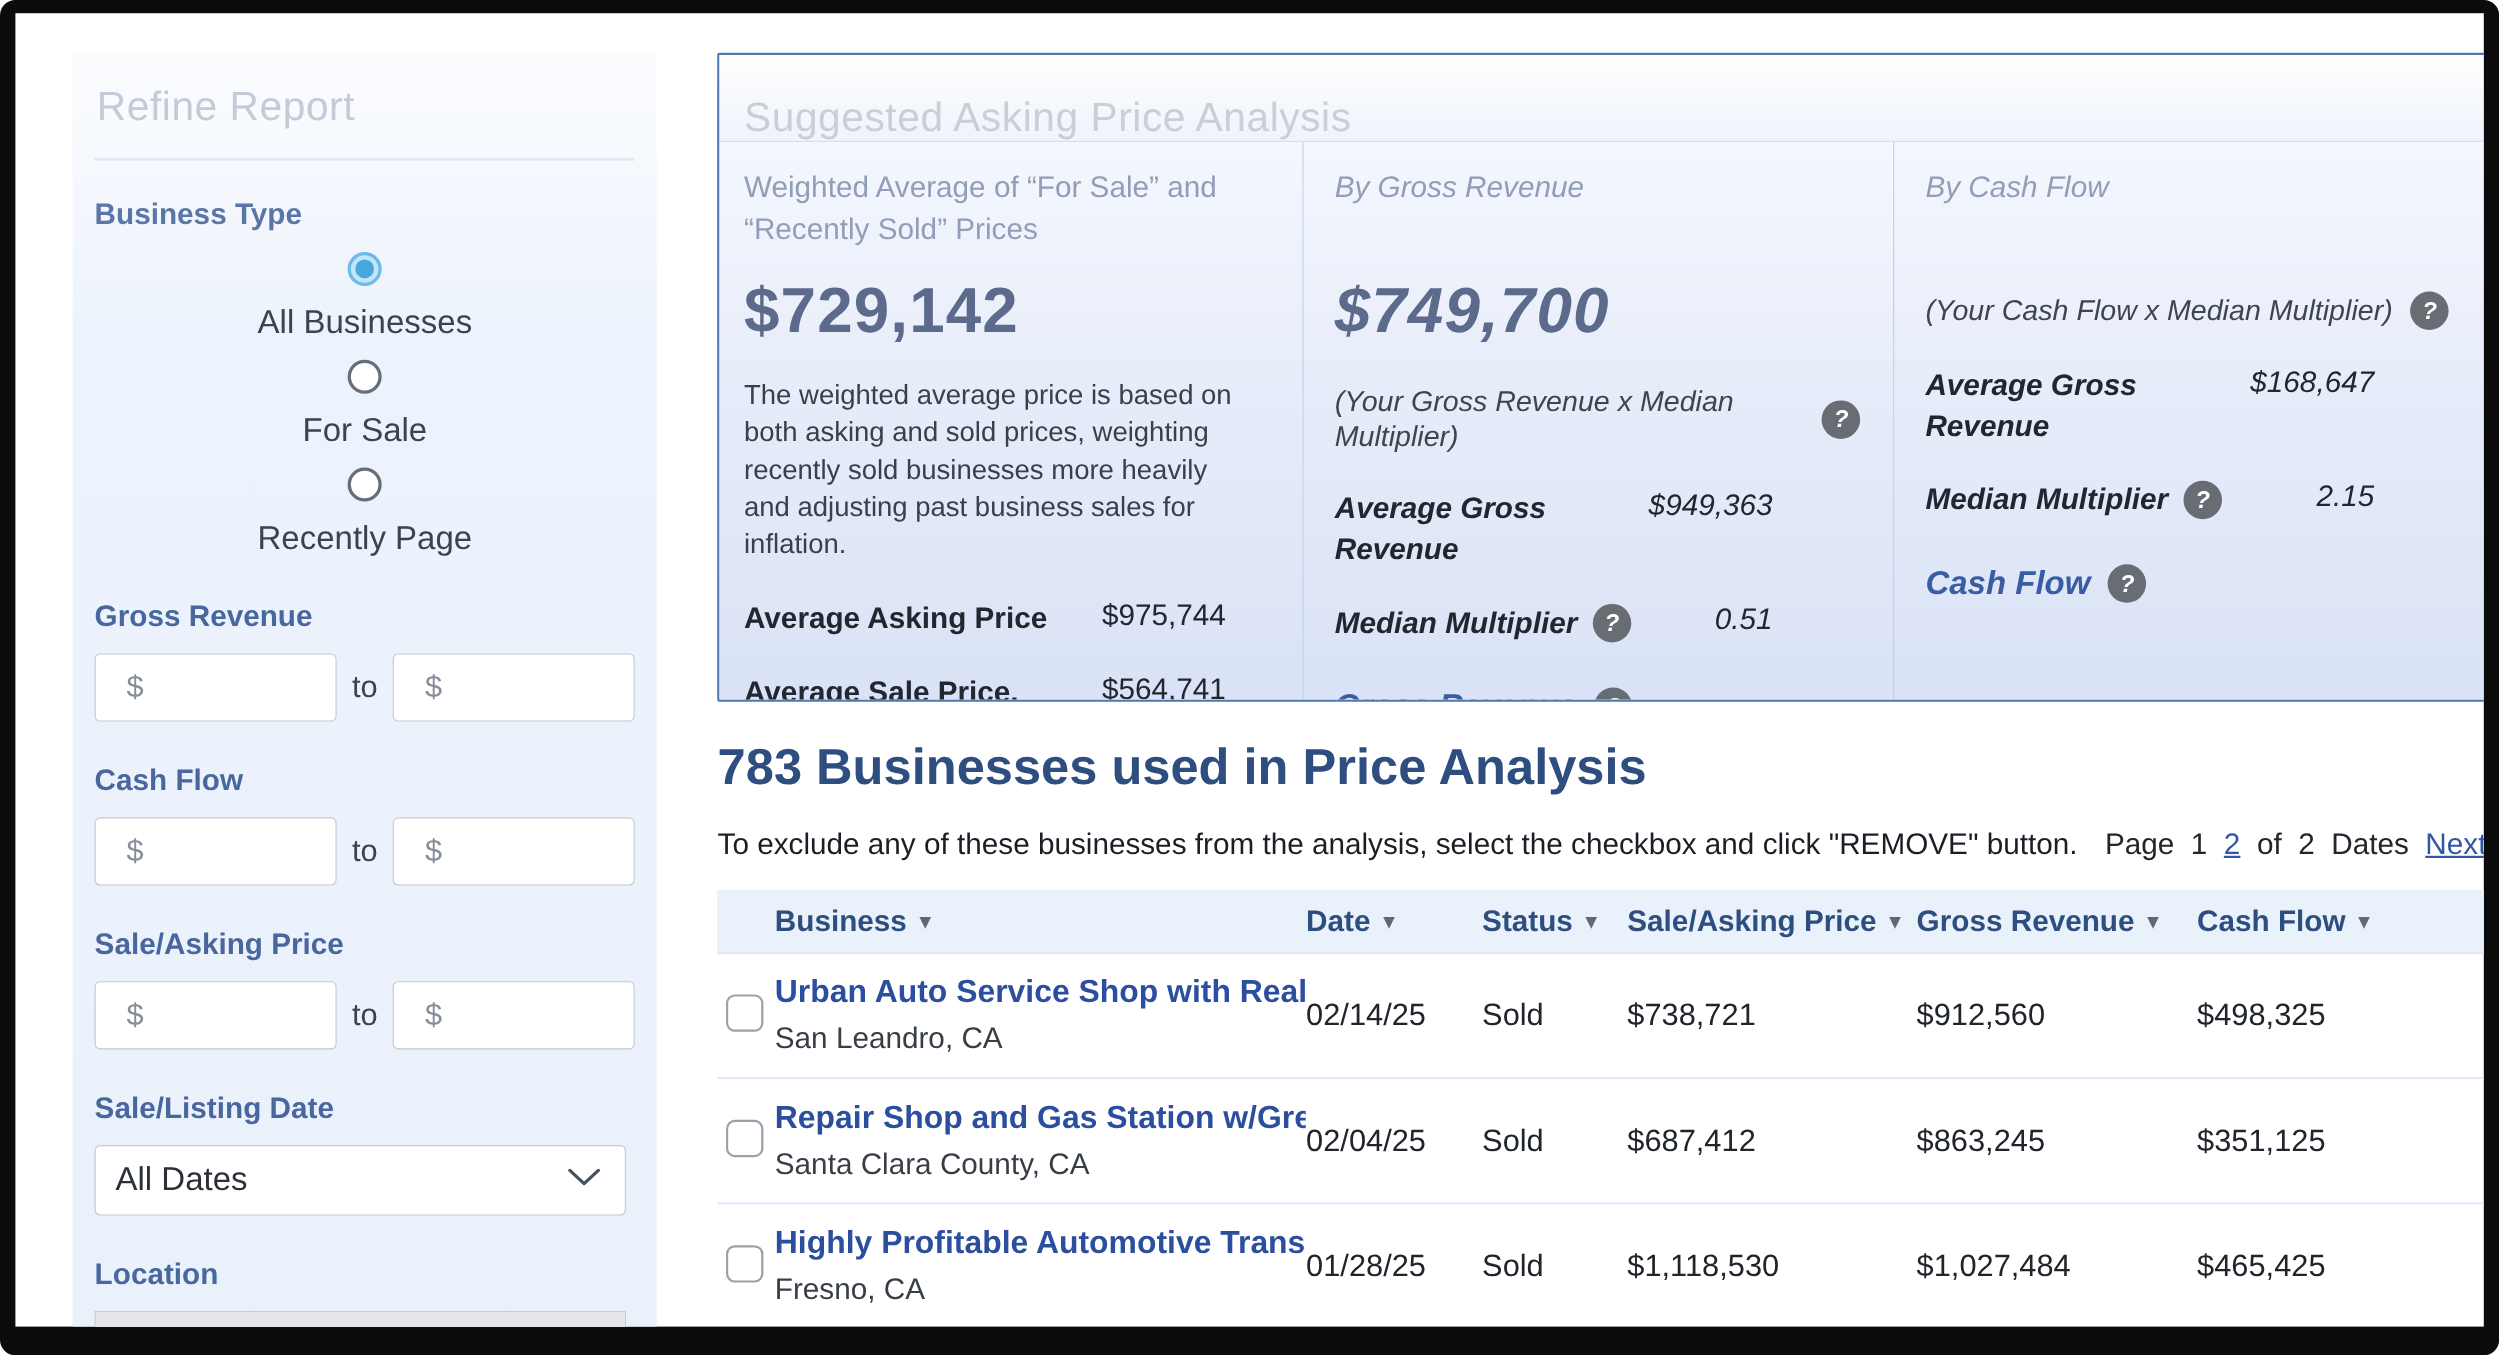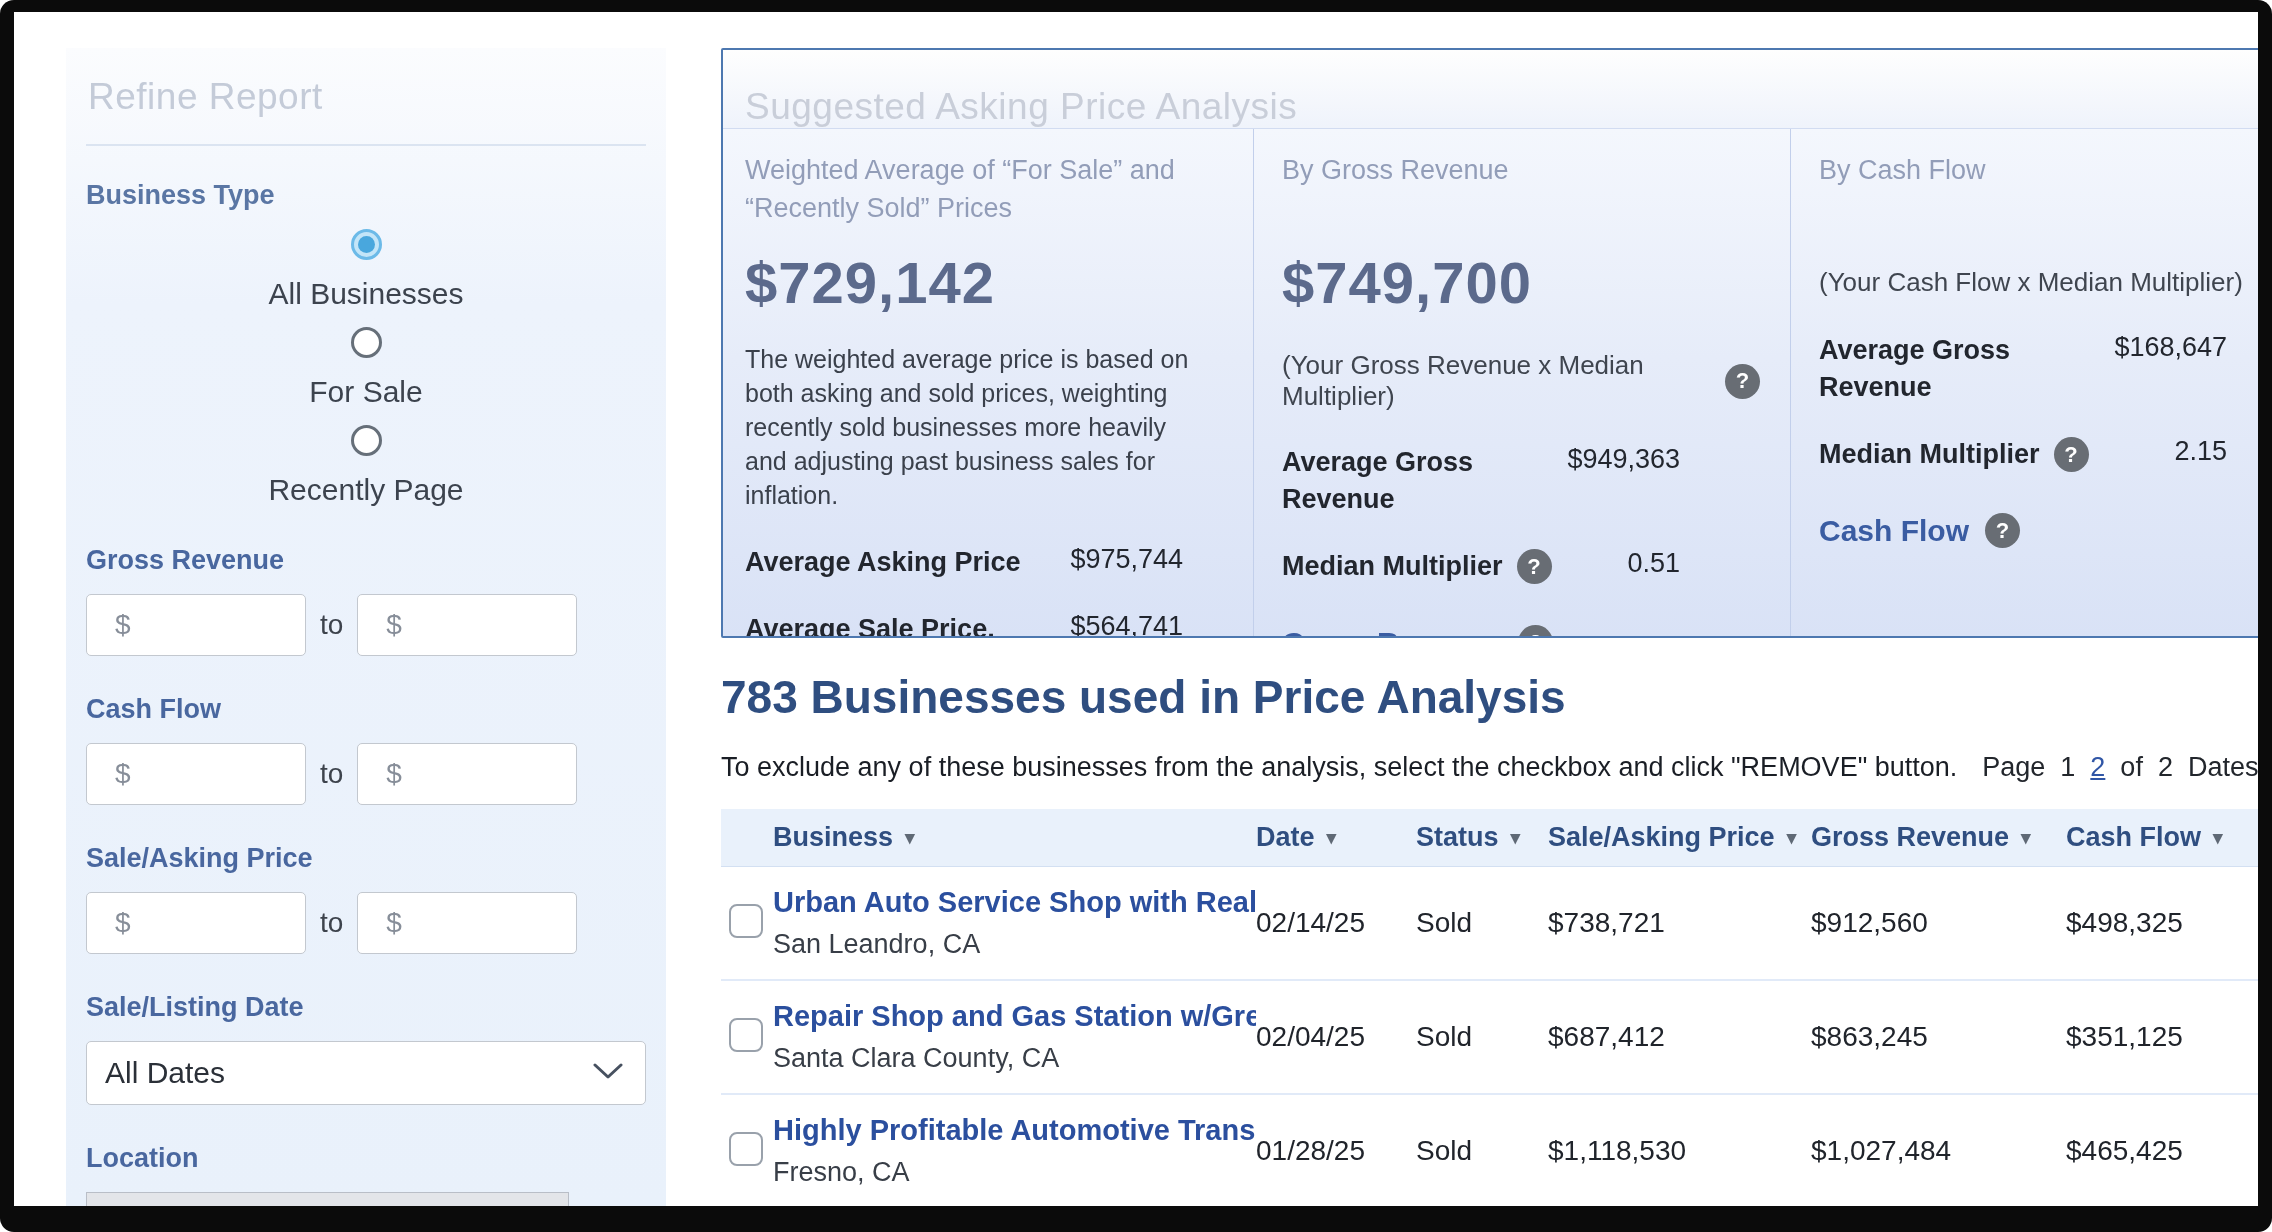--- a/index.html
+++ b/index.html
@@ -28,40 +28,40 @@
       width:17px; height:17px; border-radius:50%; background:#49a7dd; }
   .radio-label { font-size:30px; color:#3c434e; }
 
   .range-group { margin-top:38px; }
   .range-row { display:flex; align-items:center; gap:14px; }
   .range-input { width:220px; height:62px; border:1px solid #c3c8cf; border-radius:5px; background:#fff;
       font-family:"Liberation Sans",sans-serif; font-size:28px; color:#2c3139; padding-left:28px; }
   .range-input::placeholder { color:#878e99; }
   .range-to { font-size:28px; color:#3d434c; }
 
-  .select-box { margin-top:4px; width:560px; height:64px; border:1px solid #c3c8cf; border-radius:5px;
+  .select-box { margin-top:4px; width:483px; height:64px; border:1px solid #c3c8cf; border-radius:5px;
       background:#fff; display:flex; align-items:center; justify-content:space-between;
       padding:0 22px 0 18px; cursor:pointer; }
   .select-value { font-size:30px; color:#2b3038; }
 
   .listbox { margin-top:4px; width:483px; height:172px; border:1px solid #b9bec7; background:#fff; overflow:hidden; }
   .listbox-header { background:#e3e5e9; border-bottom:1px solid #c9ccd2; padding:12px 18px; font-size:29px; color:#23272e; }
   .listbox-item { padding:13px 18px; font-size:29px; color:#2f343c; cursor:pointer; }
 
   
   .main { flex:1 1 auto; }
 
   .panel { width:1608px; height:590px; border:2px solid #4d78b0; border-radius:2px; overflow:hidden; }
   .panel-title-band { height:78px; display:flex; align-items:flex-end; padding-left:22px;
       background:linear-gradient(180deg,#fefefe, #eff3fb); }
   .panel-title { font-size:37px; color:#c9ced9; letter-spacing:0.5px; }
   .panel-cols { display:flex; height:510px; border-top:1px solid #d2dcf1;
       background:linear-gradient(180deg,#f4f7fd 0%, #e6ecf9 45%, #d9e2f6 100%); }
   .col { flex:1 1 0; padding:22px 30px 0 22px; }
-  .col + .col { border-left:1px solid #c2cfeb; padding-left:28px; }
+  .col + .col { border-left:1px solid #c2cfeb; padding-left:28px;font-style:italic; }
 
   .col-heading { font-size:27px; line-height:38px; color:#929db8; height:80px; max-width:430px; }
   .big-price { font-size:58px; font-weight:700; color:#5c6a8c; margin-top:18px; letter-spacing:1px; }
 
   .desc { margin-top:26px; font-size:25px; line-height:34px; color:#3a404b; max-width:452px; }
 
   .kv { display:flex; justify-content:space-between; align-items:flex-start; font-size:27px; color:#22262e; }
   .kv-label { font-weight:700; display:flex; align-items:center; gap:14px; max-width:340px; line-height:37px; }
   .kv-value { font-weight:400; }
   .col1 .kv { padding-right:40px; }

